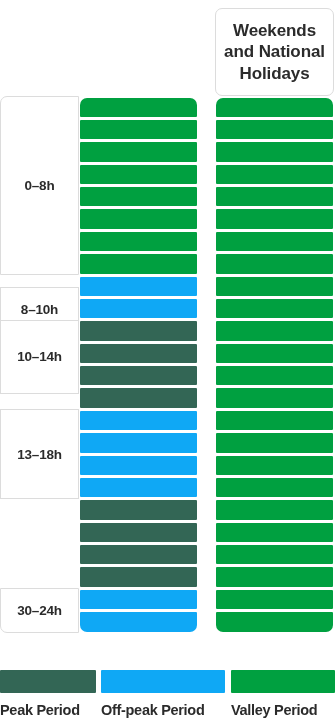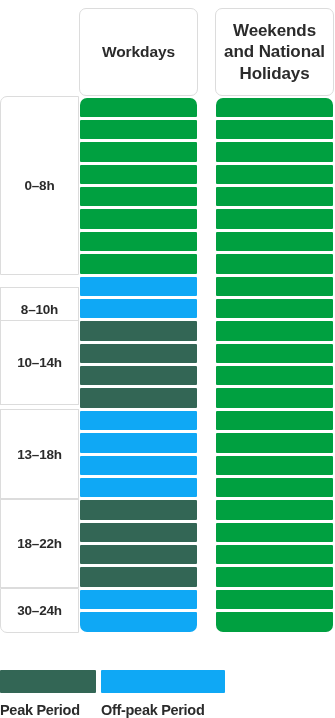--- a/index.html
+++ b/index.html
@@ -155,45 +155,39 @@
   .legend-item.i2 { left: 231px; width: 104px; }
 </style>
 </head>
 <body>
 
 <div id="app">
 
   <div class="header-row">
     <div class="hdr-spacer"></div>
 
-    <div class="hdr-card workdays">
-      <span class="hdr-title">Workdays</span>
-    </div>
 
     <div class="hdr-card weekends">
       <span class="hdr-title small">Weekends and National Holidays</span>
     </div>
   </div>
 
   <div class="grid">
     <div class="label-col" id="label-col">
         <div class="label-cell first" style="top: 0px; height: 179px;">
           <span class="label-text">0–8h</span>
         </div>
         <div class="label-cell" style="top: 179px; height: 44.75px; margin-top: 12px;">
           <span class="label-text">8–10h</span>
         </div>
-        <div class="label-cell" style="top: 223.75px; height: 85px;">
+        <div class="label-cell" style="top: 223.75px; height: 74px;">
           <span class="label-text">10–14h</span>
         </div>
         <div class="label-cell" style="top: 313.25px; height: 89.5px;">
           <span class="label-text">13–18h</span>
-        </div>
-        <div class="label-cell" style="top: 402.75px; height: 89.5px;">
-          <span class="label-text">18–22h</span>
         </div>
         <div class="label-cell last" style="top: 492.25px; height: 44.75px;">
           <span class="label-text">30–24h</span>
         </div>
       </div>
     <div class="bar-col workdays" id="bar-col-0">
         <div class="seg first" style="top: 1.5px; height: 19.375px; background: rgb(0, 160, 64);"></div>
         <div class="seg" style="top: 23.875px; height: 19.375px; background: rgb(0, 160, 64);"></div>
         <div class="seg" style="top: 46.25px; height: 19.375px; background: rgb(0, 160, 64);"></div>
         <div class="seg" style="top: 68.625px; height: 19.375px; background: rgb(0, 160, 64);"></div>
@@ -248,15 +242,19 @@
 
   <div class="legend" id="legend">
       <div class="legend-item i0">
         <div class="legend-swatch" style="background: rgb(51, 102, 85);"></div>
         <div class="legend-label">Peak Period</div>
       </div>
       <div class="legend-item i1">
         <div class="legend-swatch" style="background: rgb(15, 168, 245);"></div>
         <div class="legend-label">Off-peak Period</div>
       </div>
+      <div class="legend-item i2">
+        <div class="legend-swatch" style="background: rgb(0, 160, 64);"></div>
+        <div class="legend-label">Valley Period</div>
+      </div>
     </div>
 
 </div>
 
 </body></html>

